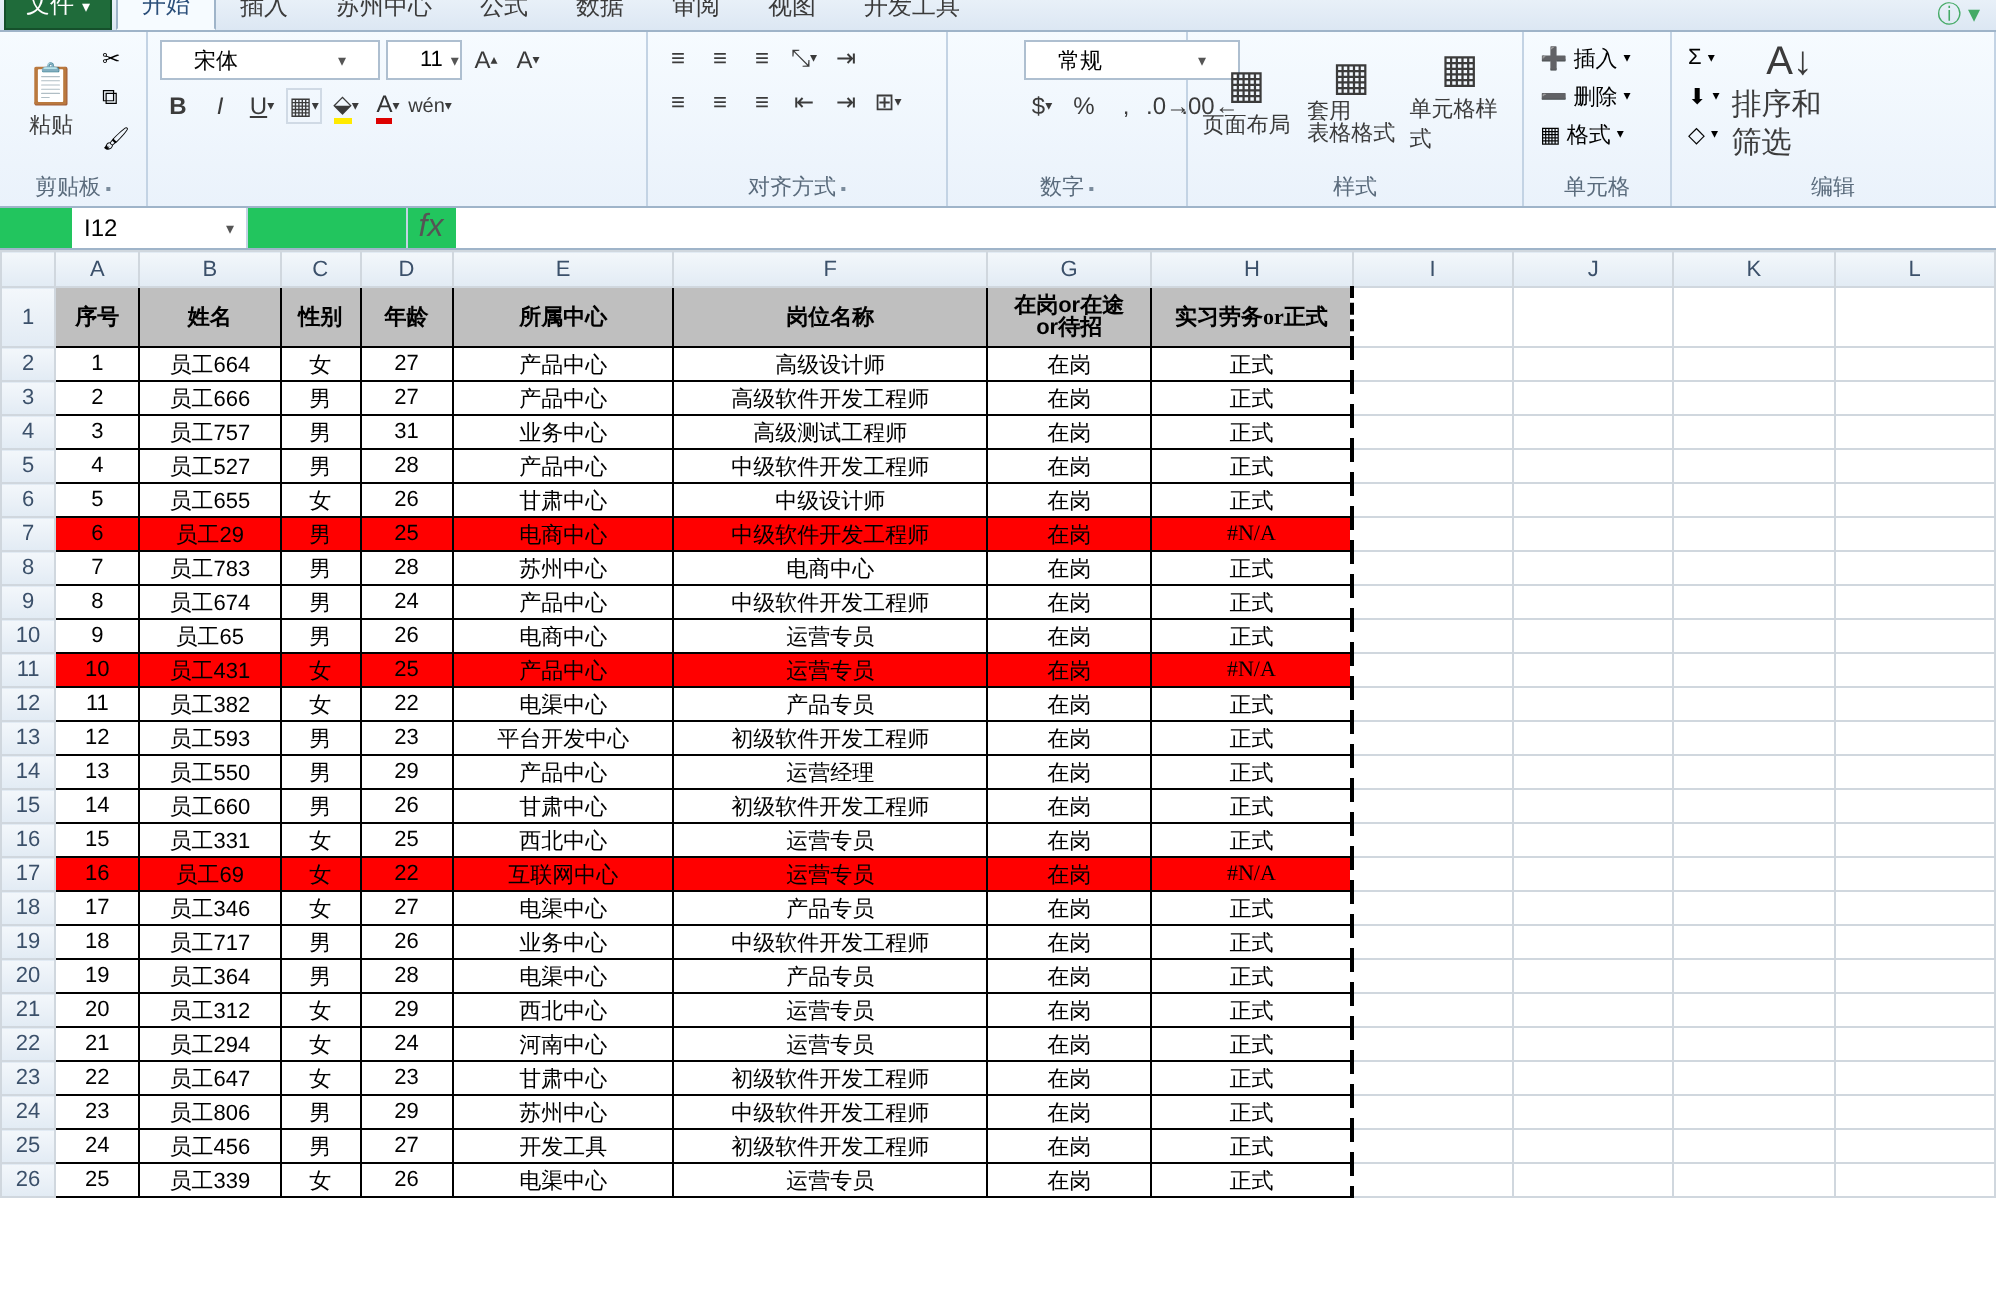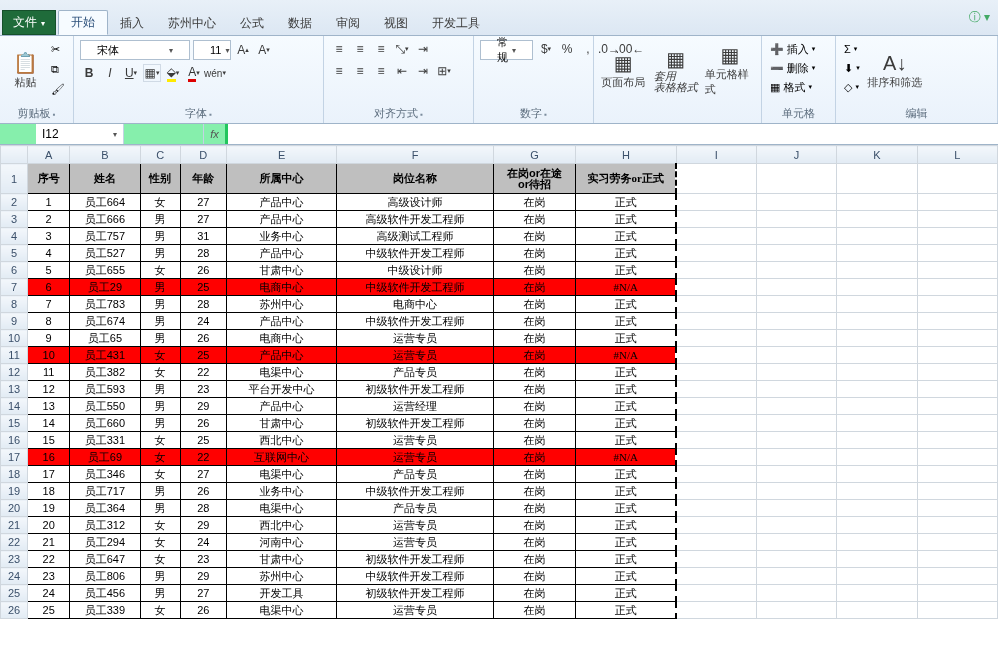--- a/index.html
+++ b/index.html
@@ -1,19 +1,19 @@
 <!DOCTYPE html>
 <html><head>
 <meta charset="utf-8">
 <style>
 * { box-sizing: border-box; margin: 0; padding: 0; font-family: "Microsoft YaHei", SimSun, Arial, sans-serif; }
 body { background: #fff; overflow: hidden; width: 998px; height: 654px; font-size: 12px; }
 
 
-.titlebar { display:flex; align-items:flex-end; background: linear-gradient(#e8f0f8,#dce7f3); border-bottom:1px solid #9fb4c9; height:36px;}
+.titlebar { display:flex; align-items:flex-end; background: linear-gradient(#e8f0f8,#dce7f3); border-bottom:1px solid #9fb4c9; height:16px;}
 .tab { padding:3px 12px 3px; color:#3b3b3b; font-size:12px; cursor:default;}
 .tab.file { background:#1f6b3a; border:1px solid #15502b; color:#fff; padding:3px 10px; margin-left:2px; margin-right:2px; position:relative;}
 .tab.file::after{content:"▾"; font-size:8px; margin-left:4px;}
 .tab.active { background:#f6fbff; border:1px solid #9fb4c9; border-bottom:1px solid #f6fbff; border-radius:2px 2px 0 0; color:#2b4f7a;}
 .help-icn { margin-left:auto; margin-right:8px; color:#4a6; font-size:12px; align-self:center;}
 
 
 .ribbon { display:flex; background:linear-gradient(#f6fbff,#eaf2fb); border-bottom:1px solid #9fb4c9; height:88px;}
 .group { border-right:1px solid #c3d3e4; padding:2px 6px 2px; display:flex; flex-direction:column; position:relative; }
 .group-label { text-align:center; font-size:11px; color:#5a6b7c; padding:2px 0 0;}
@@ -23,25 +23,25 @@
 .bigbtn .ic { font-size:20px; line-height:1;}
 .smallcol { display:flex; flex-direction:column; gap:2px; justify-content:flex-start; height:62px;}
 .smbtn { display:flex; align-items:center; gap:3px; font-size:11px; padding:1px 2px; height:18px;}
 .sel { border:1px solid #aebfd0; background:#fff; font-size:11px; padding:1px 16px; height:20px; display:flex; align-items:center; justify-content:space-between;}
 .sel .dd { font-size:8px; color:#555; margin-left:4px;}
 .row { display:flex; gap:3px; align-items:center;}
 .sq { width:18px; height:18px; display:flex; align-items:center; justify-content:center; font-size:12px; color:#3b3b3b;}
 .sq.box{border:1px solid #d0dae5;}
 
 
-.fbar { display:flex; border-bottom:1px solid #9fb4c9; height:21px; background:#86efac;}
+.fbar { display:flex; border-bottom:1px solid #9fb4c9; height:21px; background:#22c55e;}
 .namebox { width:88px; border-right:1px solid #c3d3e4; background:#fff; display:flex; align-items:center; padding:0 6px; font-size:12px; justify-content:center; margin-left:36px;}
 .namebox .dd{font-size:8px;color:#555;margin-left:auto;}
 .fxgap{width:80px;border-right:1px solid #c3d3e4;}
-.fx { width:24px; display:flex; align-items:center; justify-content:center; font-style:italic; color:#555; border-right:3px solid #22c55e; font-size:11px;}
+.fx { width:24px; display:flex; align-items:center; justify-content:center; font-style:italic; color:#555; border-right:1px solid #22c55e; font-size:16px;}
 .finput { flex:1; background:#fff; }
 
 
 .gridwrap { position:relative; height:calc(654px - 24px - 88px - 21px); overflow:hidden;}
 .grid { border-collapse:collapse; table-layout:fixed; width:998px;}
 .grid td, .grid th { border:1px solid #d0d7de; height:17px; font-size:11px; text-align:center; padding:0 2px; white-space:nowrap; overflow:hidden;}
 .grid .colhdr { background:linear-gradient(#f3f7fb,#e2ebf4); color:#3b506a; text-align:center; font-weight:normal; height:18px;}
 .grid .rowhdr { background:linear-gradient(#f3f7fb,#e2ebf4); color:#3b506a; text-align:center; width:27px; font-weight:normal;}
 .grid .corner { background:linear-gradient(#f3f7fb,#e2ebf4); width:27px;}
 .grid .datahdr { background:#bfbfbf; font-weight:bold; font-size:11px; border:1px solid #000;}
@@ -128,21 +128,20 @@
         <div class="sq">
             <span style="border-bottom:3px solid #d00;color:#333;">A</span>
             <span style="font-size:7px;">▾</span>
           </div>
         <div class="sq">
             <span style="font-size:10px;">wén</span>
             <span style="font-size:7px;">▾</span>
           </div>
       </div>
     </div>
-    <div class="group-label dz">字体</div>
   </div>
 
   <div class="group" style="width:150px;">
     <div class="group-body" style="flex-direction:column;gap:4px;">
       <div class="row">
         <div class="sq">≡</div>
         <div class="sq">≡</div>
         <div class="sq">≡</div>
         <div class="sq">⤡<span style="font-size:7px;">▾</span></div>
         <div class="sq">⇥</div>
@@ -153,21 +152,21 @@
         <div class="sq">≡</div>
         <div class="sq">⇤</div>
         <div class="sq">⇥</div>
         <div class="sq">⊞<span style="font-size:7px;">▾</span></div>
       </div>
     </div>
     <div class="group-label dz">对齐方式</div>
   </div>
 
   <div class="group" style="width:120px;">
-    <div class="group-body" style="flex-direction:row;gap:4px;">
+    <div class="group-body" style="flex-direction:column;gap:4px;margin-left:32px;">
       <div class="sel" style="width:108px;">
           <span>常规</span>
           <span class="dd">▾</span>
         </div>
       <div class="row">
         <div class="sq">$<span style="font-size:7px;">▾</span></div>
         <div class="sq">%</div>
         <div class="sq">,</div>
         <div class="sq">.0→</div>
         <div class="sq">.00←</div>
@@ -177,28 +176,29 @@
   </div>
 
   <div class="group" style="width:168px;">
     <div class="group-body">
       <div class="bigbtn" style="width:50px;">
           <span class="ic">▦</span>
           <span>页面布局</span>
         </div>
       <div class="bigbtn" style="width:54px;">
           <span class="ic">▦</span>
-          <span style="white-space:pre-line;line-height:1;font-style:italic;">套用
+          <span style="white-space:pre-line;line-height:1;">套用
 表格格式</span>
         </div>
       <div class="bigbtn" style="width:54px;">
           <span class="ic">▦</span>
           <span>单元格样式</span>
         </div>
     </div>
+    <div class="group-label">样式</div>
   </div>
 
   <div class="group" style="width:74px;">
     <div class="group-body">
       <div class="smallcol" style="gap:1px;">
         <div class="smbtn">
             <span>➕</span>
             <span>插入</span>
             <span style="font-size:7px;">▾</span>
           </div>
@@ -228,21 +228,21 @@
             <span>⬇</span>
             <span style="font-size:7px;">▾</span>
           </div>
         <div class="smbtn">
             <span>◇</span>
             <span style="font-size:7px;">▾</span>
           </div>
       </div>
       <div class="bigbtn" style="width:58px;">
           <span class="ic">A↓</span>
-          <span style="font-size:11px;">排序和筛选</span>
+          <span style="font-size:15px;">排序和筛选</span>
         </div>
     </div>
     <div class="group-label">编辑</div>
   </div>
 </div>
 
 <div class="fbar">
   <div class="namebox">
       <span>I12</span>
       <span class="dd">▾</span>

